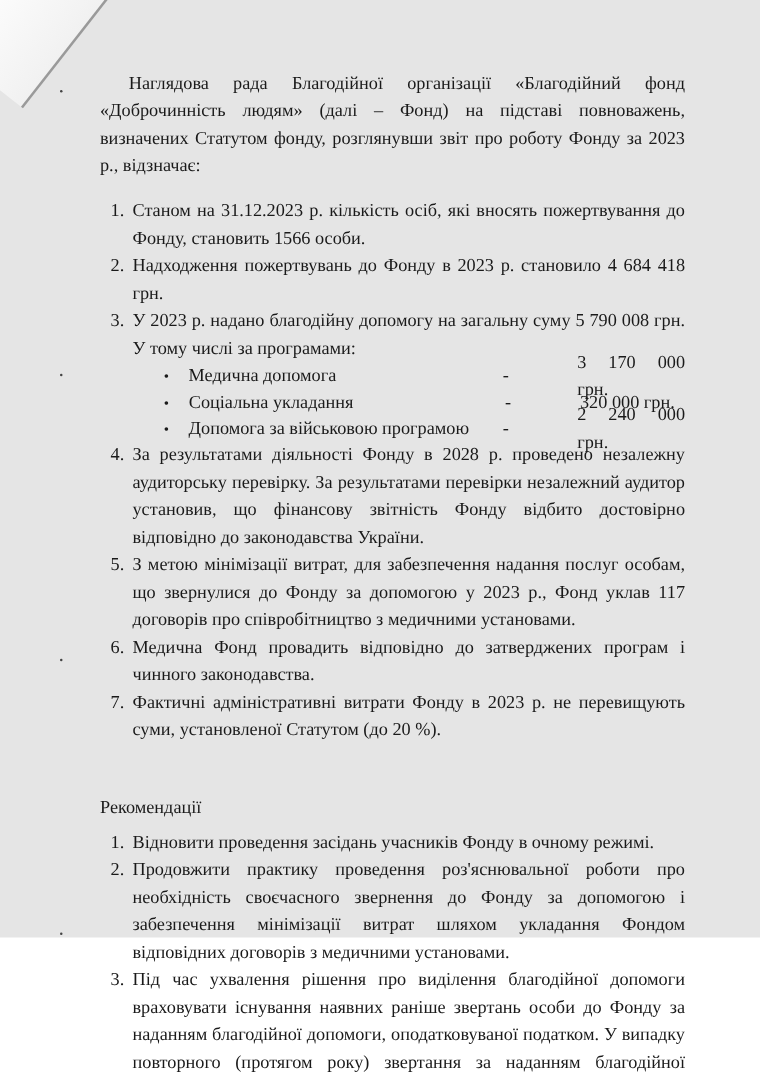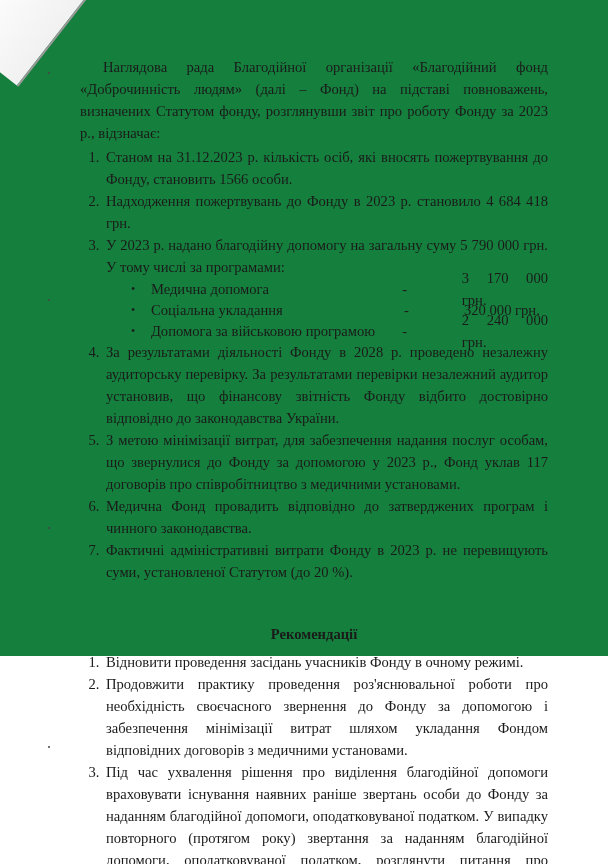--- a/index.html
+++ b/index.html
@@ -2,57 +2,57 @@
 <html><head>
 <meta charset="utf-8">
 <style>
   html, body { margin: 0; padding: 0; }
   body {
     width: 608px; height: 864px; overflow: hidden; position: relative;
     background: #ffffff;
     font-family: "Liberation Serif", "DejaVu Serif", serif;
     color: #1a1a1a;
   }
-  .page { position: absolute; left: 0; top: 0; width: 608px; height: 656px; background: #15803d; }
+  .page { position: absolute; left: 0; top: 0; width: 608px; height: 750px; background: #e5e5e5; }
   .fold {
     position: absolute; left: -30px; top: -40px; width: 90px; height: 110px;
     border-right: 2px solid #9a9a9a; transform: rotate(38deg);
     background: linear-gradient(90deg, #ffffff, #f1f1f1);
   }
   .speck { position: absolute; width: 2px; height: 2px; background: #444; border-radius: 1px; }
   .text { position: absolute; left: 80px; width: 468px; font-size: 14.6px; line-height: 22px; }
   .intro { text-align: justify; text-indent: 23px; margin: 0; }
   ol { margin: 0; padding-left: 23px; }
   ol li { padding-left: 3px; text-align: justify; margin: 0; }
   .programs { list-style: none; margin: 0; padding-left: 22px; }
   .programs li { display: flex; align-items: center; height: 21px; }
   .bullet { width: 20px; font-size: 12px; }
   .prog-name { width: 253px; }
   .prog-dash { width: 60px; }
   .prog-amount { }
-  .section-title { text-align: center; margin: 0; font-weight: bold; }
+  .section-title { margin: 0; }
 </style>
 </head>
 <body>
 
 <div class="page">
   <div class="fold"></div>
   <div class="speck" style="left:48px;top:72px"></div>
   <div class="speck" style="left:48px;top:299px"></div>
   <div class="speck" style="left:48px;top:527px"></div>
   <div class="speck" style="left:48px;top:746px"></div>
 
   <div class="text" style="top:56px">
     <p class="intro">Наглядова рада Благодійної організації «Благодійний фонд «Доброчинність людям» (далі – Фонд) на підставі повноважень, визначених Статутом фонду, розглянувши звіт про роботу Фонду за 2023 р., відзначає:</p>
 
-    <ol style="margin-top:2px">
+    <ol style="margin-top:14px">
       <li>Станом на 31.12.2023 р. кількість осіб, які вносять пожертвування до Фонду, становить 1566 особи.</li>
       <li>Надходження пожертвувань до Фонду в 2023 р. становило 4 684 418 грн.</li>
       <li>
-        <span>У 2023 р. надано благодійну допомогу  на загальну суму 5 790 000 грн. У тому числі за програмами:</span>
+        <span>У 2023 р. надано благодійну допомогу  на загальну суму 5 790 008 грн. У тому числі за програмами:</span>
         <ul class="programs">
           <li>
             <span class="bullet">•</span>
             <span class="prog-name">Медична допомога</span>
             <span class="prog-dash">-</span>
             <span class="prog-amount">3 170 000 грн.</span>
           </li>
           <li>
             <span class="bullet">•</span>
             <span class="prog-name">Соціальна укладання</span>

